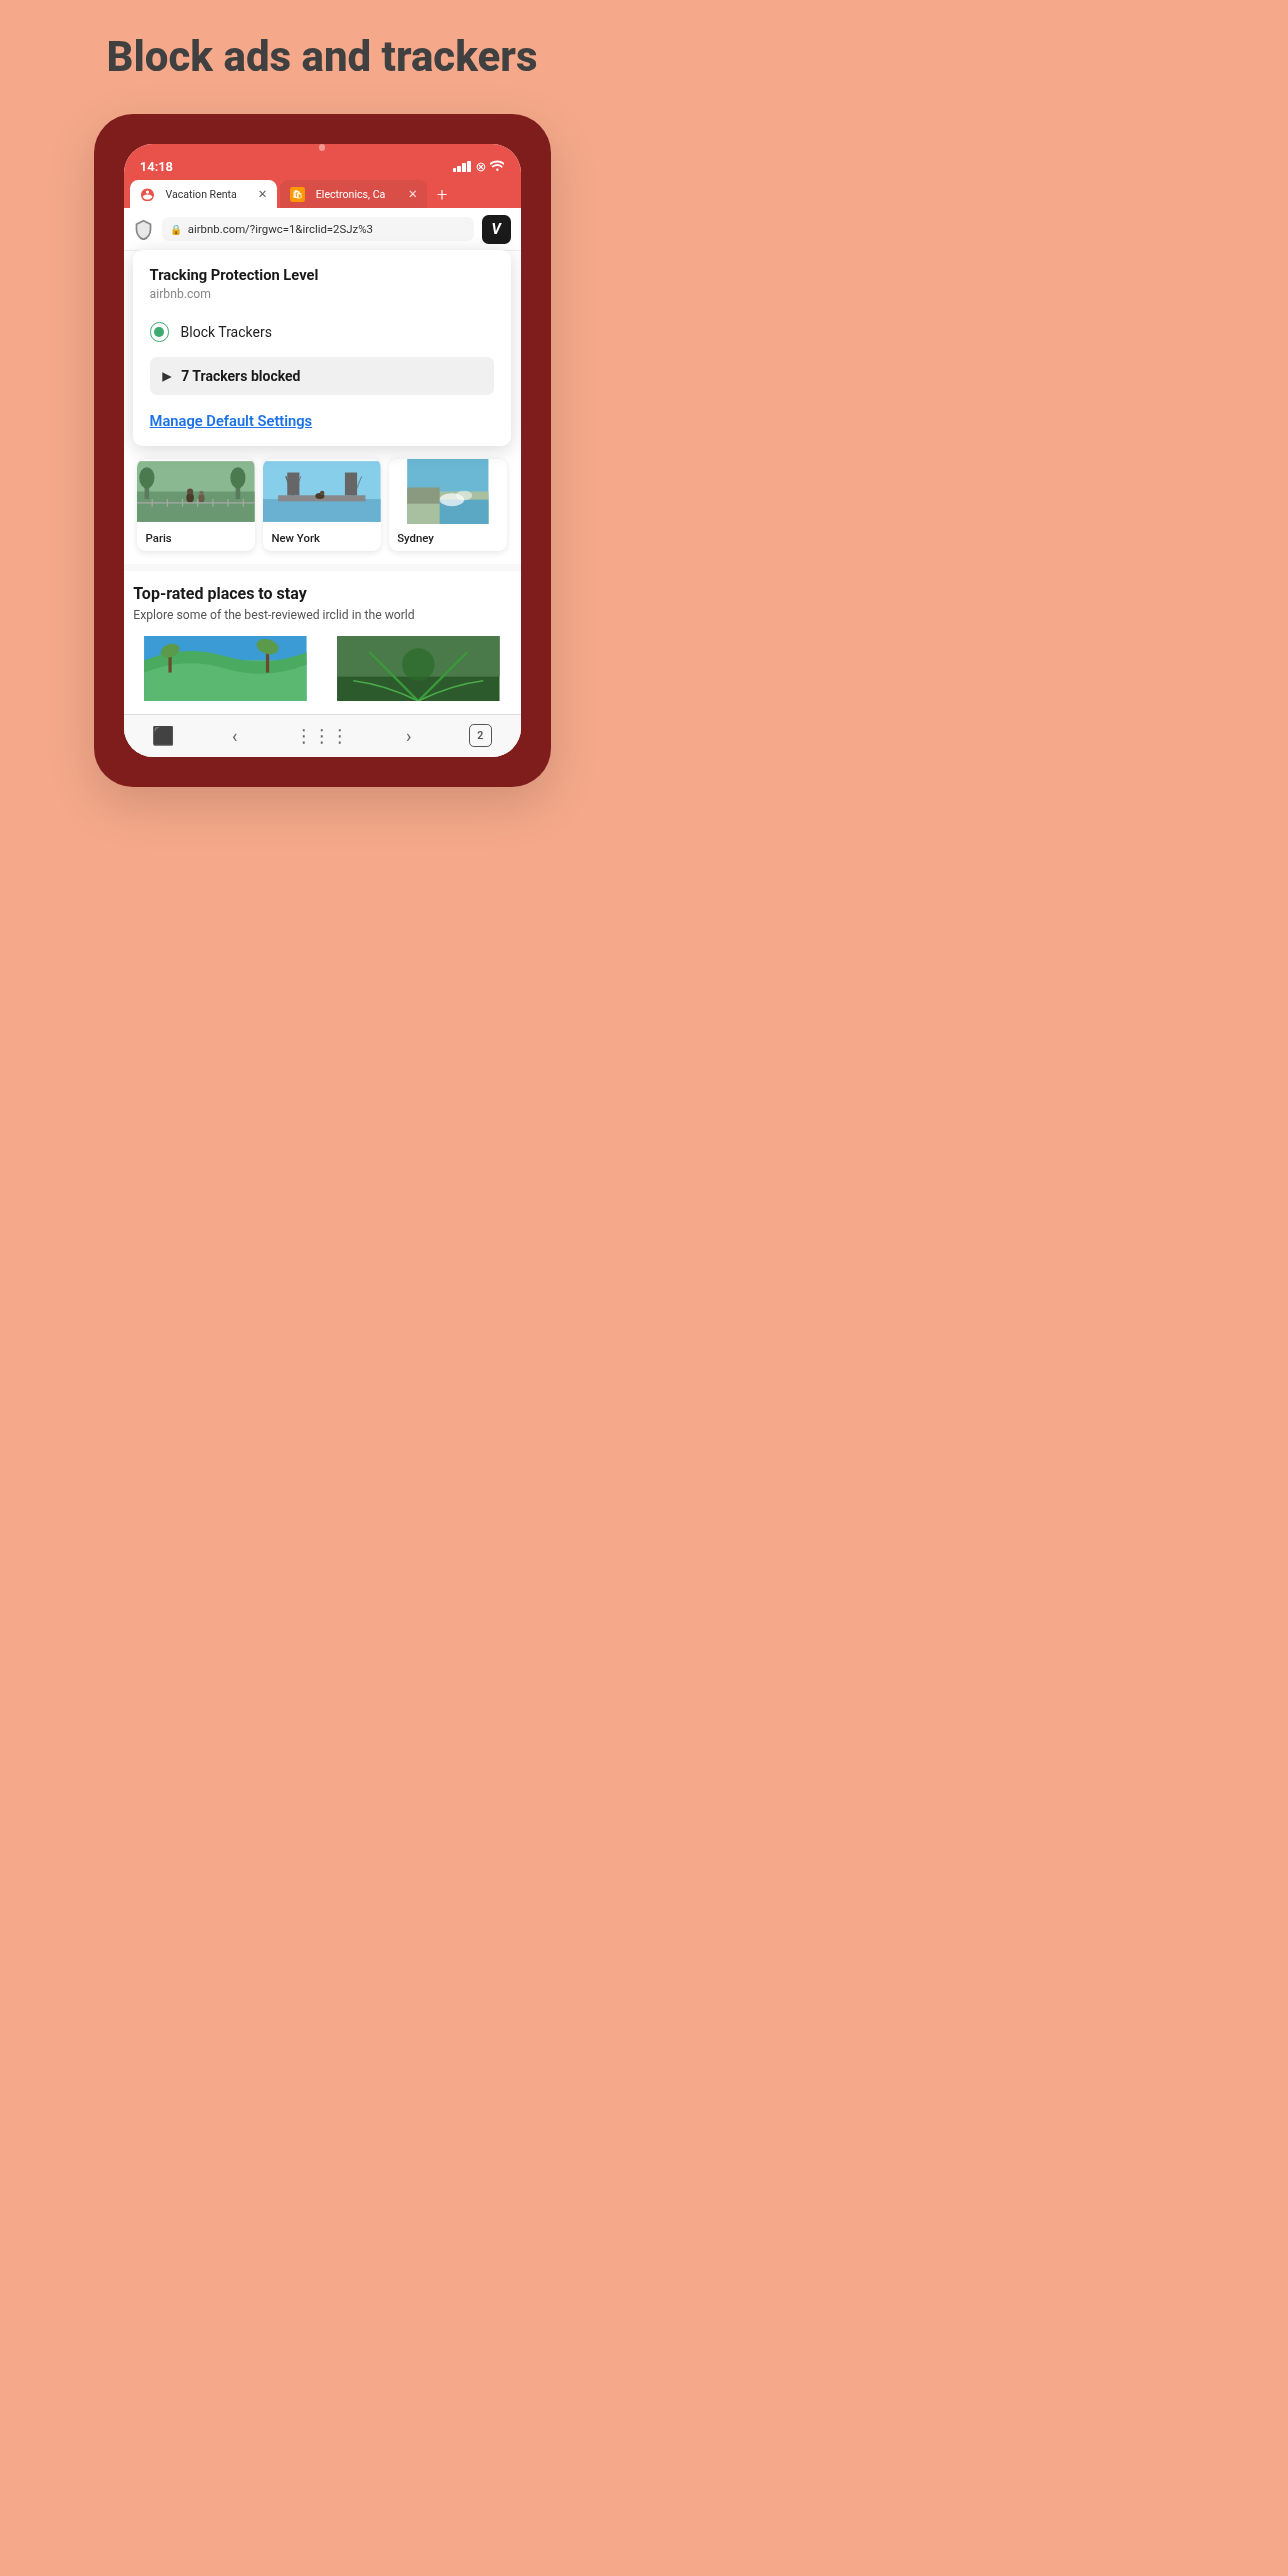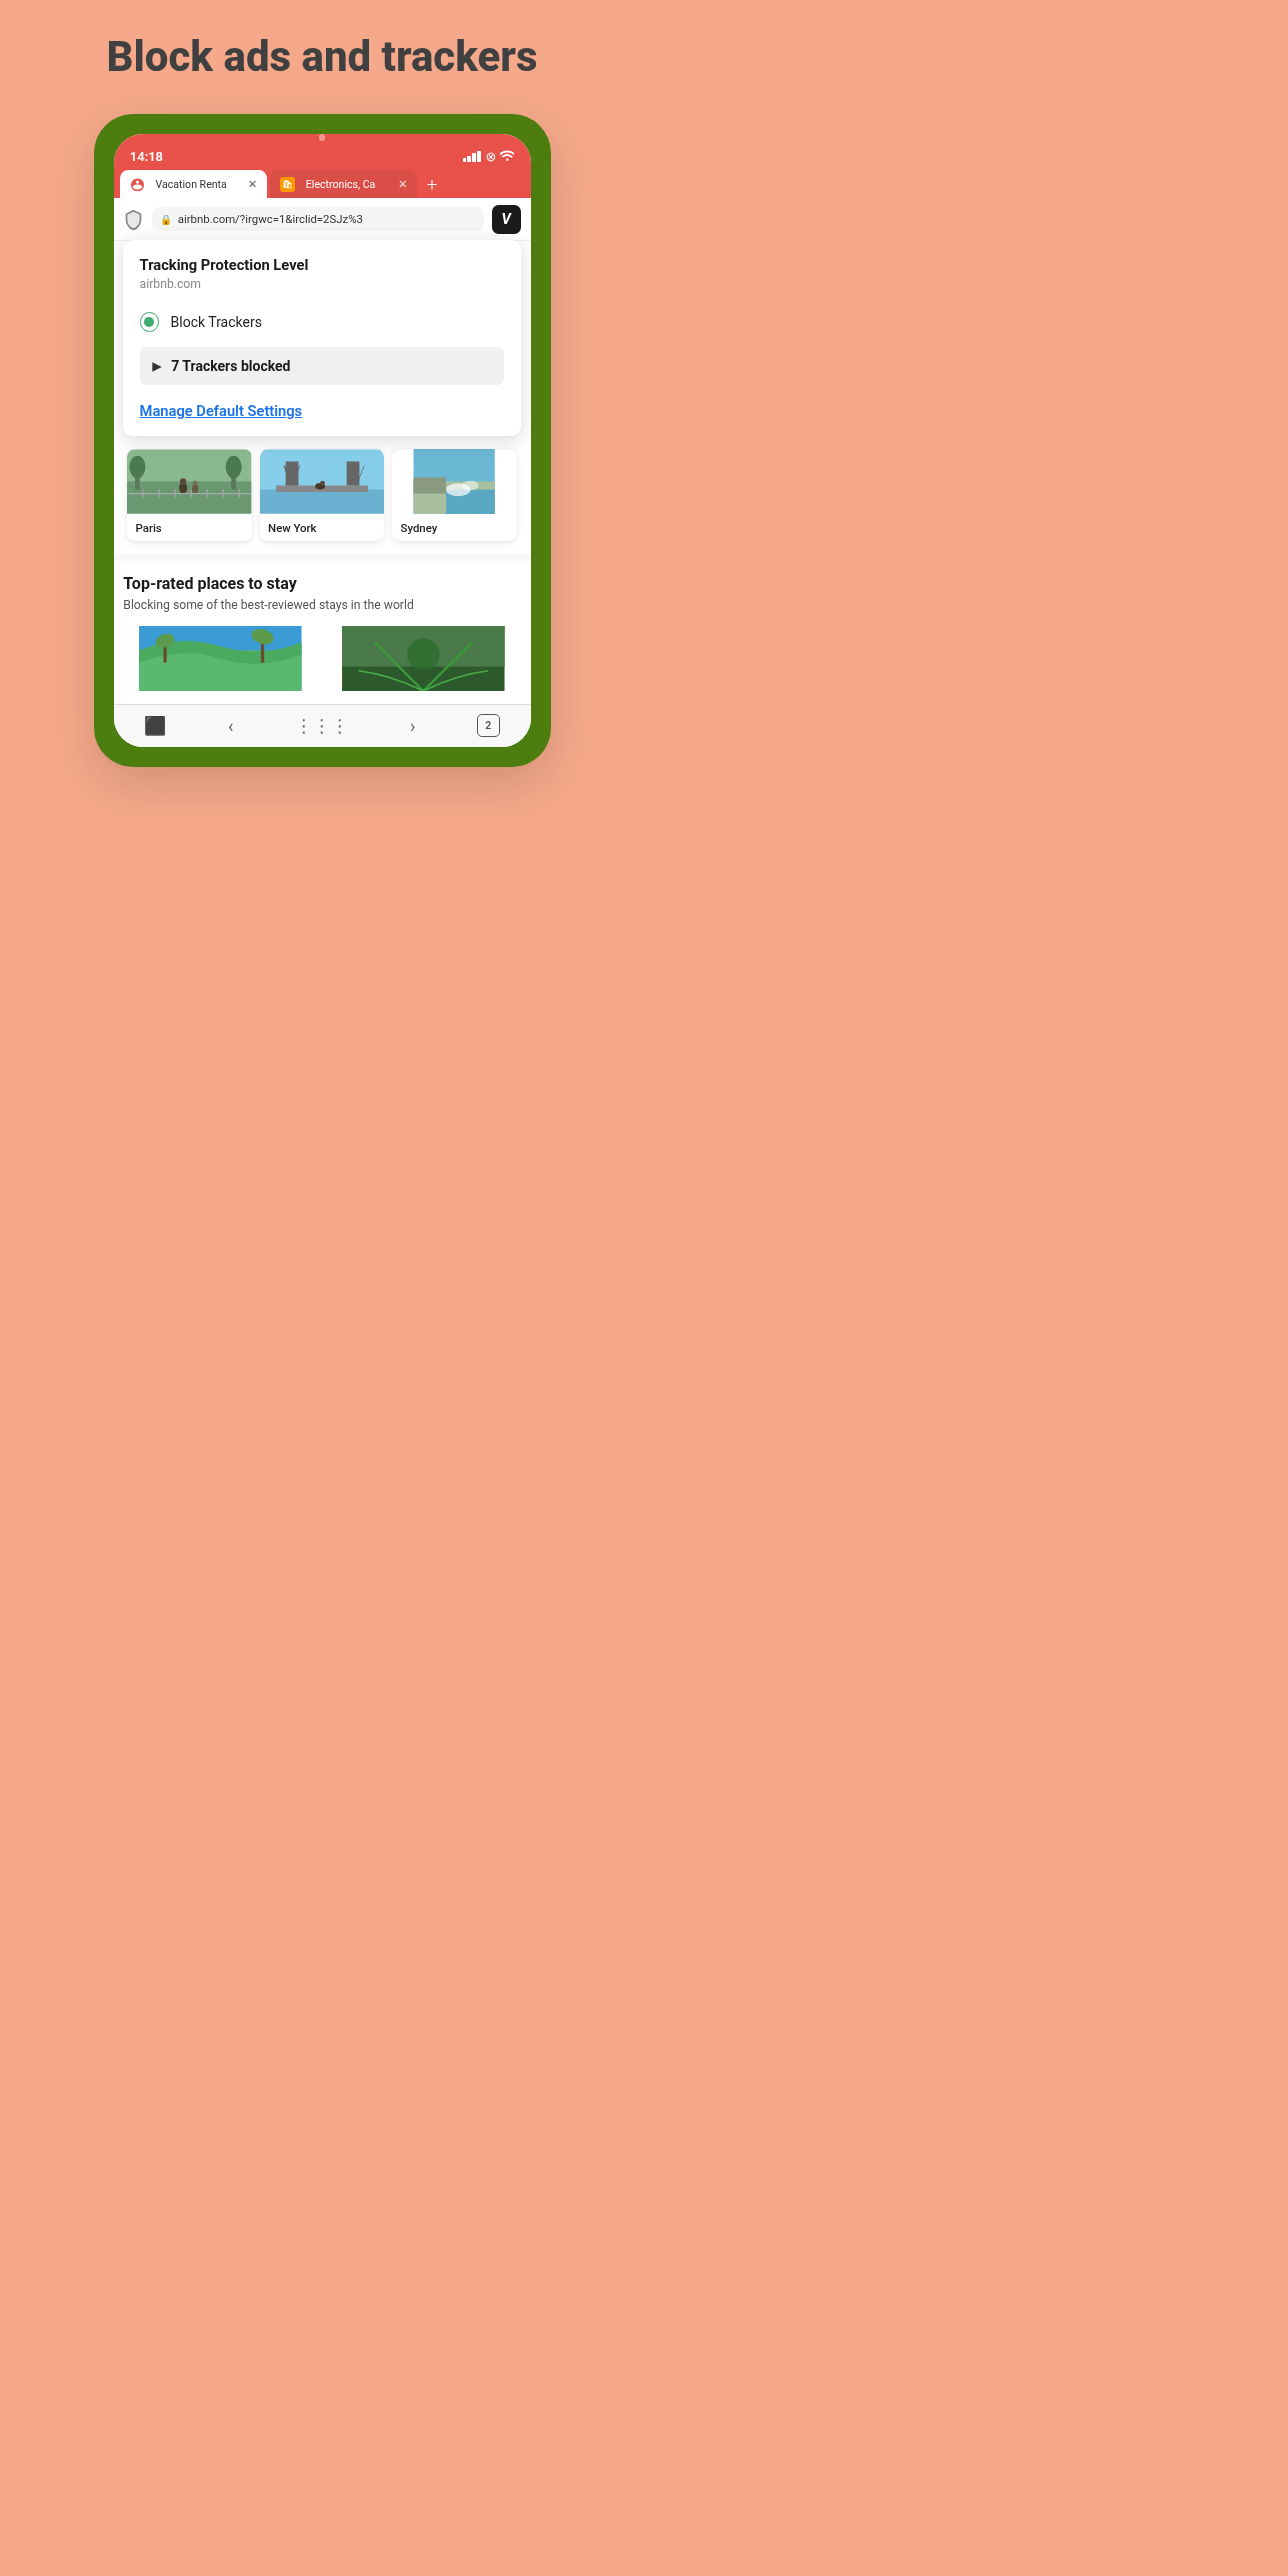--- a/index.html
+++ b/index.html
@@ -18,23 +18,23 @@
       font-size: 42px;
       font-weight: 800;
       color: #404040;
       text-align: center;
       margin-bottom: 33px;
       line-height: 1.15;
     }
 
     
     .phone-frame {
-      background: #4d7c0f;
+      background: #7f1d1d;
       border-radius: 39px;
-      padding: 20px;
+      padding: 30px;
       width: 457px;
       box-shadow: 0 16.3px 49px rgba(0,0,0,0.15);
       position: relative;
     }
     .phone-inner {
       background: #fff;
       border-radius: 29px;
       overflow: hidden;
       position: relative;
     }
@@ -574,21 +574,21 @@
               <ellipse cx="55" cy="50" rx="15" ry="8" fill="white" opacity="0.7"></ellipse>
               <ellipse cx="70" cy="45" rx="10" ry="6" fill="white" opacity="0.5"></ellipse>
             </svg>
           </div>
           <div class="dest-name">Sydney</div>
         </div>
       </div>
 
       <div class="top-rated-section">
         <div class="section-title">Top-rated places to stay</div>
-        <div class="section-subtitle">Blocking some of the best-reviewed stays in the world</div>
+        <div class="section-subtitle">Explore some of the best-reviewed irclid in the world</div>
         <div class="stays-row">
           <div class="stay-card">
             <svg width="100%" height="65" viewBox="0 0 200 80">
               <rect width="200" height="80" fill="#3a9bd5"></rect>
               <rect x="0" y="30" width="200" height="50" fill="#5ab870"></rect>
               <path d="M0 30 Q50 10 100 25 Q150 40 200 20 L200 35 Q150 55 100 40 Q50 25 0 45Z" fill="#4aaa60"></path>
 
               <rect x="30" y="20" width="4" height="25" fill="#6a4a2a"></rect>
               <ellipse cx="32" cy="18" rx="12" ry="8" fill="#5a9a4a" transform="rotate(-20 32 18)"></ellipse>
               <rect x="150" y="15" width="4" height="30" fill="#6a4a2a"></rect>

